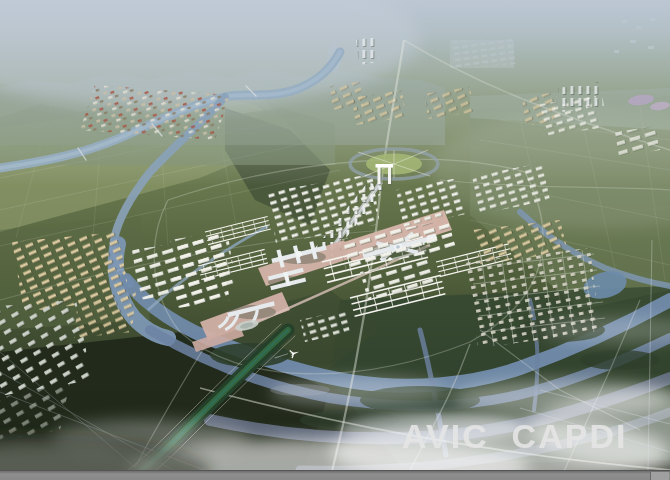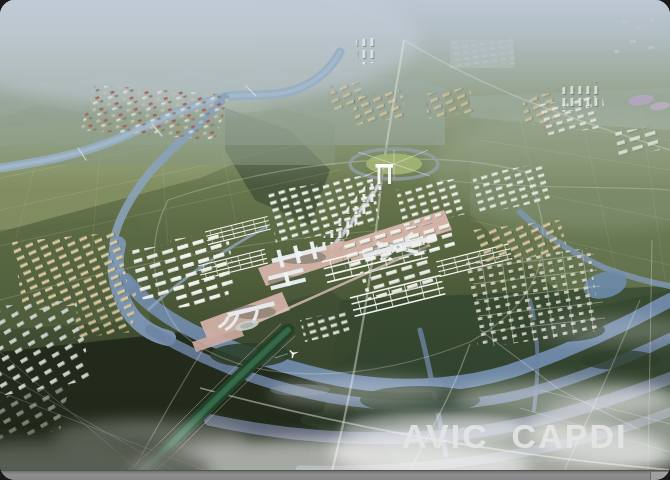--- a/index.html
+++ b/index.html
@@ -1,18 +1,18 @@
 <!DOCTYPE html>
 <html><head>
 <meta charset="utf-8">
 <style>
   html,body{margin:0;padding:0;background:#1a1a1a;}
   .stage{
     position:relative;width:670px;height:480px;overflow:hidden;
-    background:#8f9c7c;font-family:"Liberation Sans","DejaVu Sans",sans-serif;border-radius:15px;
+    background:#8f9c7c;font-family:"Liberation Sans","DejaVu Sans",sans-serif;
   }
   .stage svg{position:absolute;left:0;top:0;display:block;}
   .watermark-text{
     font-family:"Liberation Sans","DejaVu Sans",sans-serif;
     font-weight:bold;font-size:34px;letter-spacing:2px;white-space:pre;opacity:.88;
   }
   .bottom-bar{
     position:absolute;left:0;right:0;bottom:0;height:10px;
     background:linear-gradient(#6e6e6e,#8f8f8f 35%,#888888);
     border-top:1px solid #565656;box-sizing:border-box;z-index:5;

